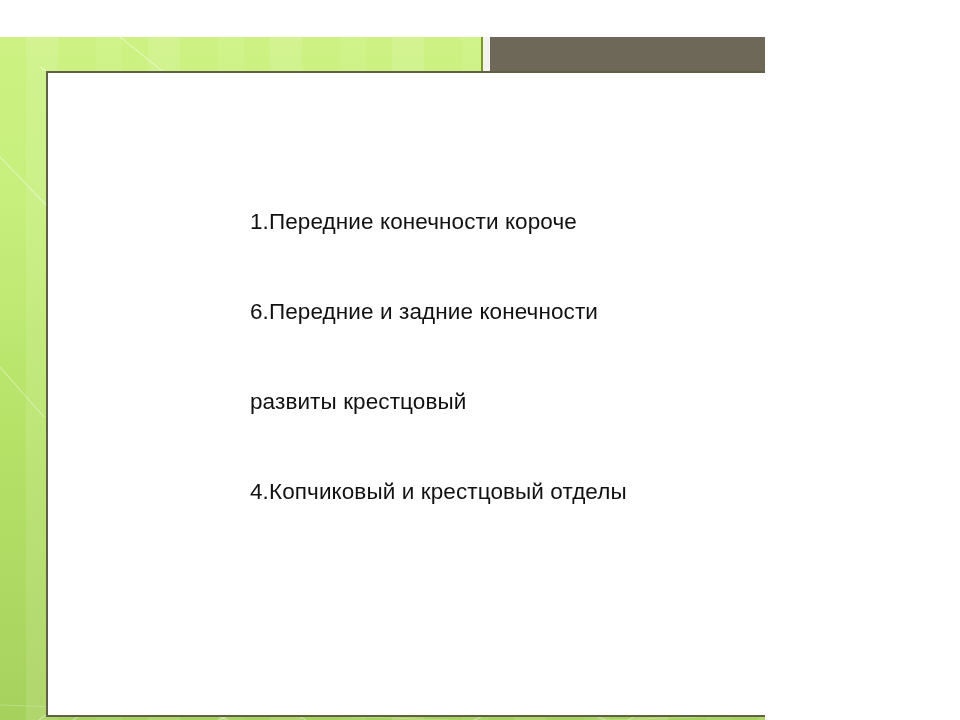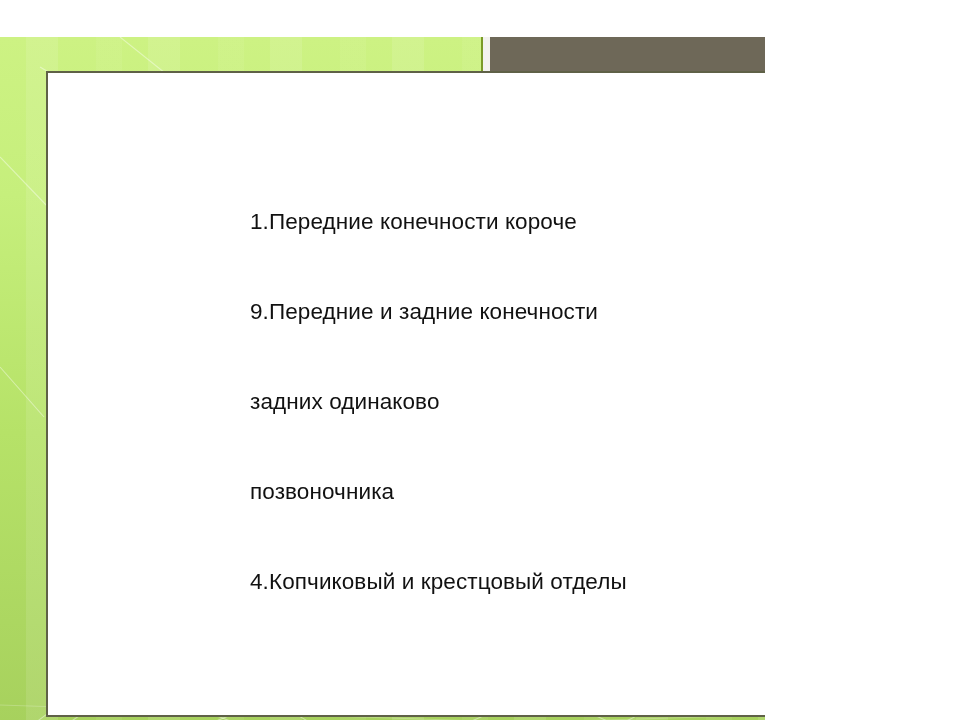--- a/index.html
+++ b/index.html
@@ -141,23 +141,22 @@
 
   <div class="header-block">
     <div class="header-block-inner">
       <div class="header-block-fill"></div>
     </div>
   </div>
 
   <div class="content-panel">
     <div class="text-body">
       <span class="text-line">1.Передние конечности короче</span>
-      <span class="text-line">9.Передние и задние конечности</span>
-      <span class="text-line">задних одинаково</span>
-      <span class="text-line">позвоночника</span>
+      <span class="text-line">6.Передние и задние конечности</span>
+      <span class="text-line">развиты крестцовый</span>
       <span class="text-line">4.Копчиковый и крестцовый отделы</span>
       
       
       
       
       
       
       
       
       

